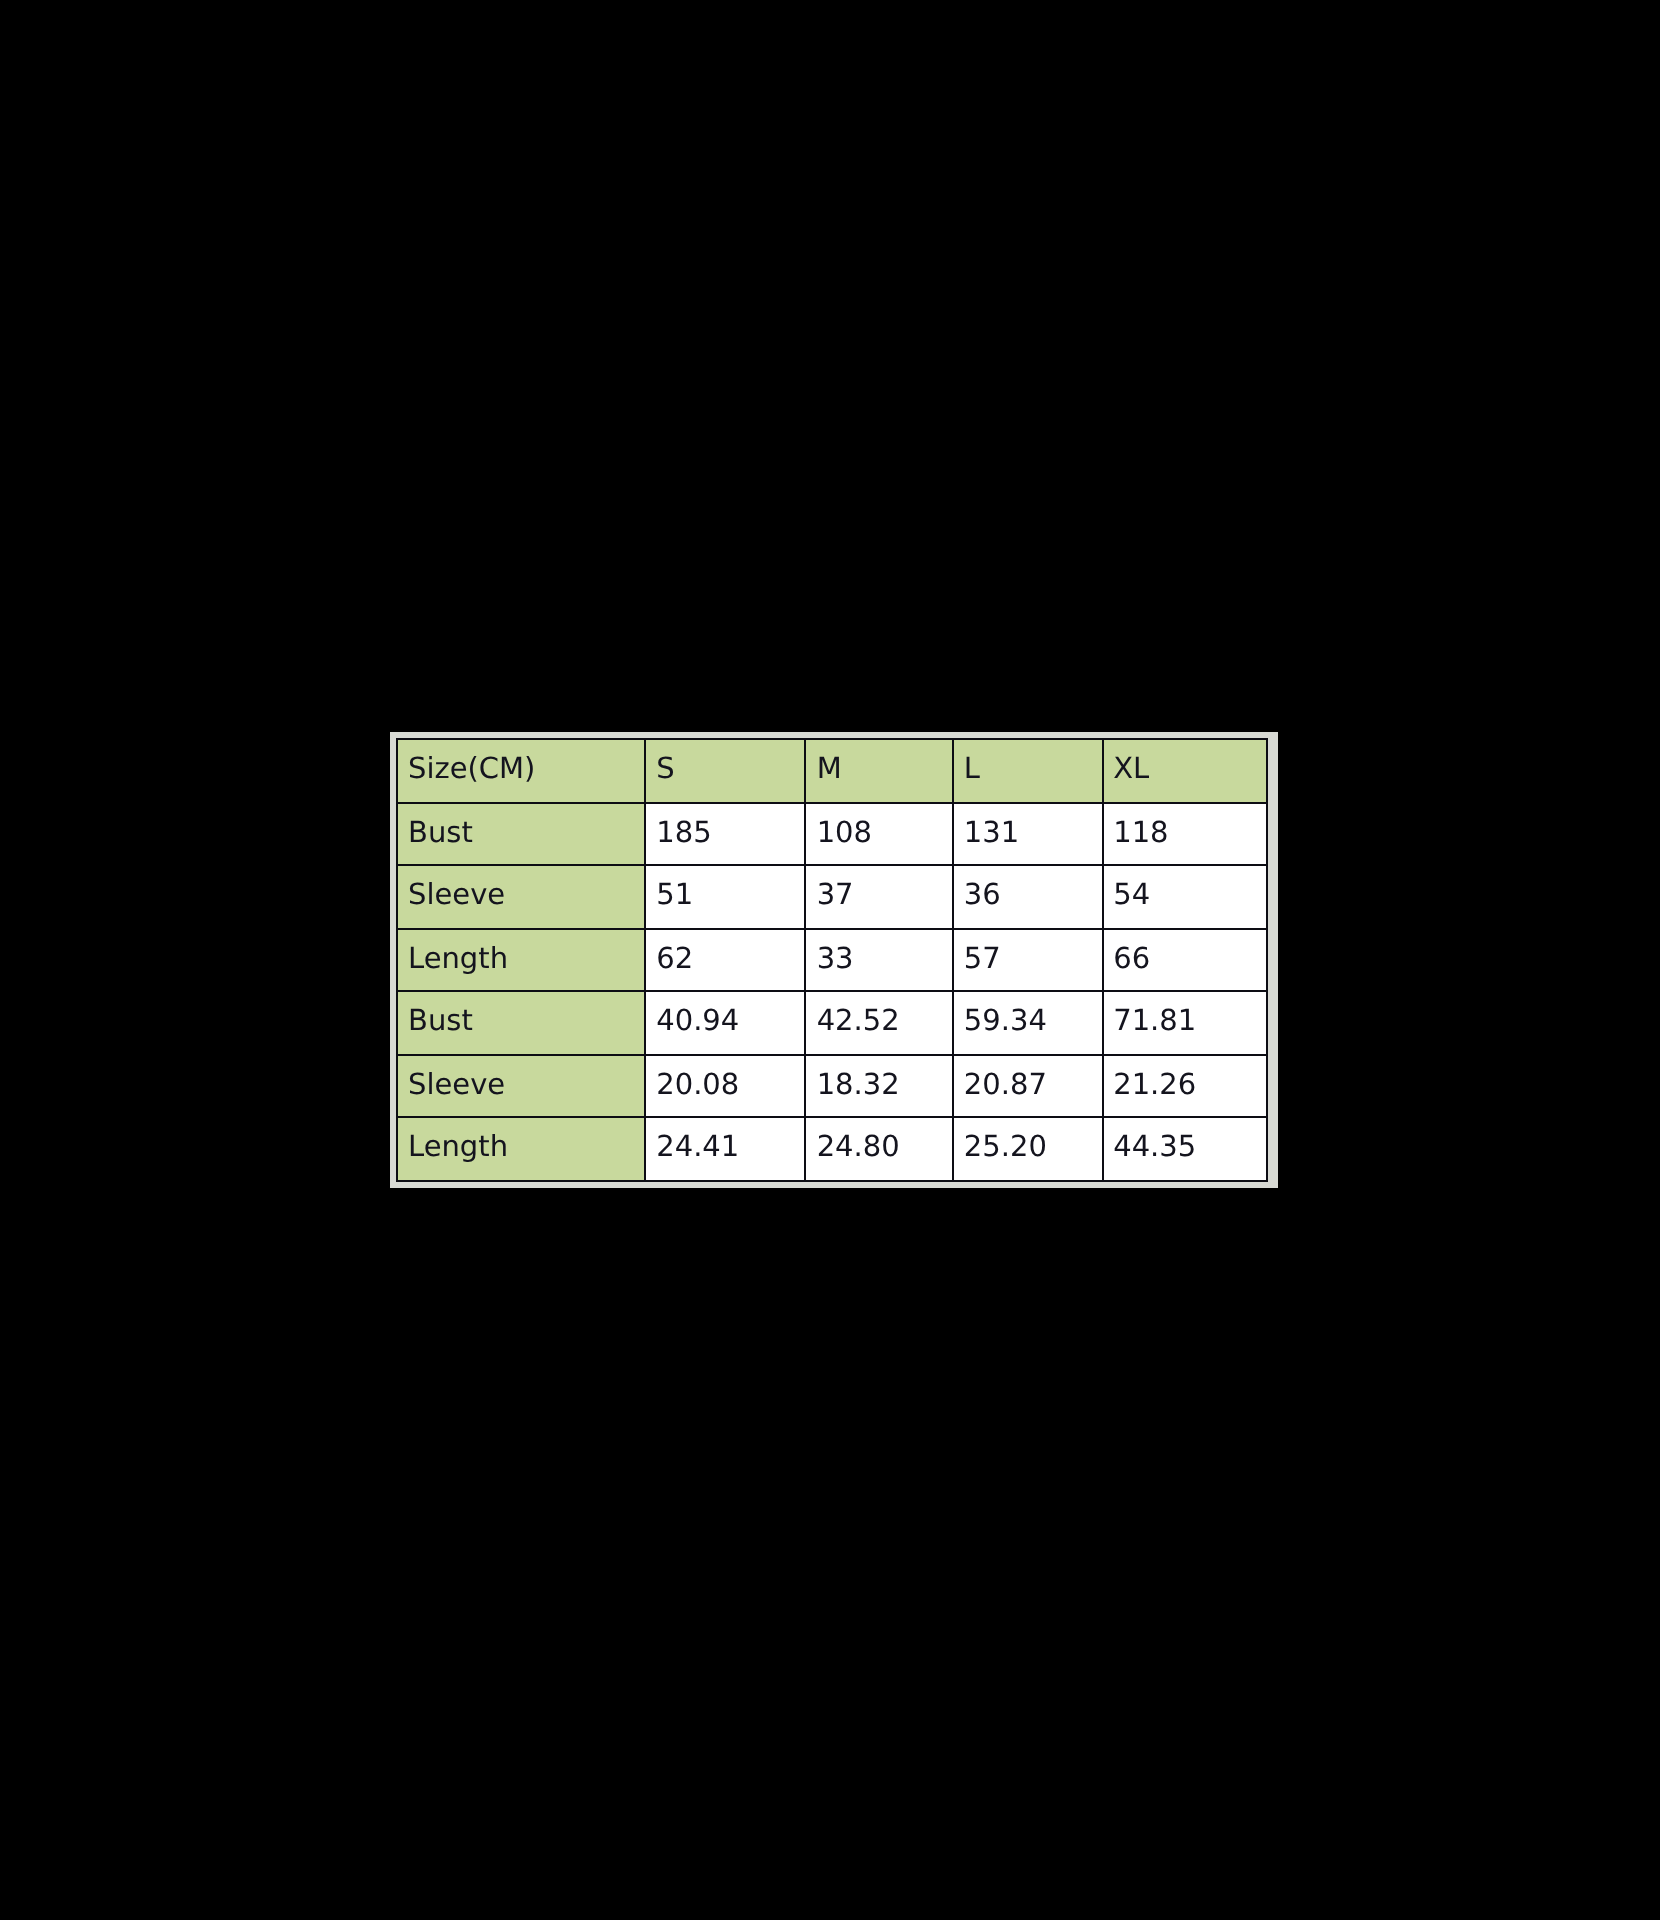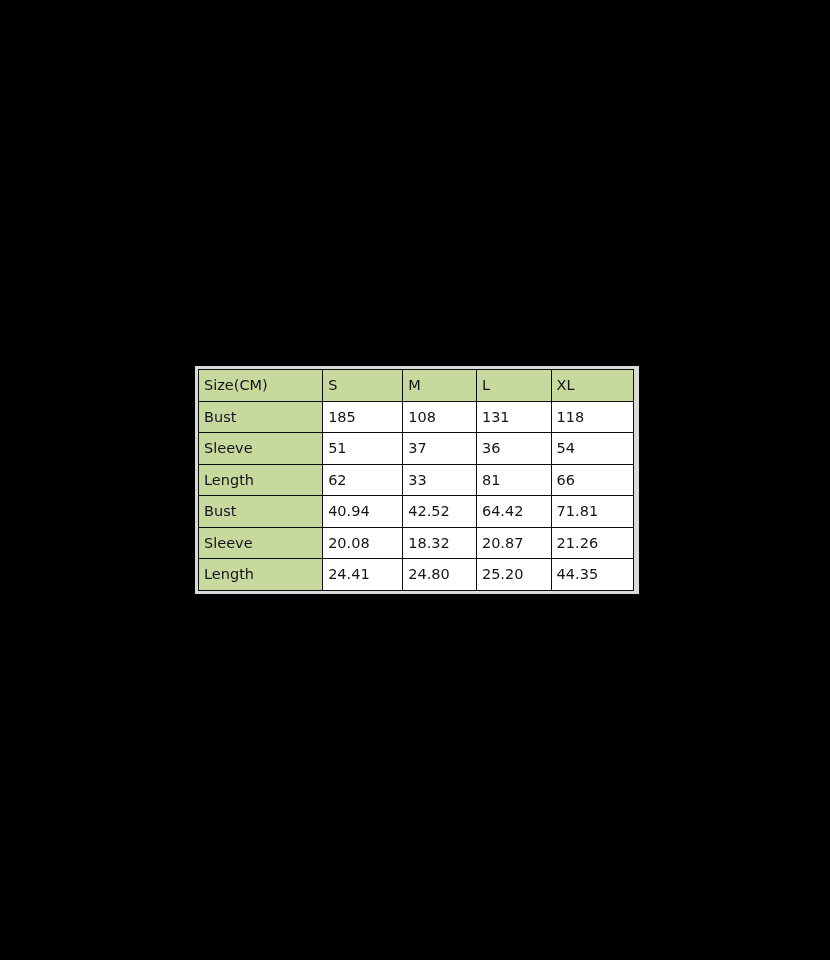--- a/index.html
+++ b/index.html
@@ -101,30 +101,30 @@
         <td class="value-cell">51</td>
         <td class="value-cell">37</td>
         <td class="value-cell">36</td>
         <td class="value-cell">54</td>
       </tr>
 
       <tr>
         <td class="label-cell">Length</td>
         <td class="value-cell">62</td>
         <td class="value-cell">33</td>
-        <td class="value-cell">81</td>
+        <td class="value-cell">57</td>
         <td class="value-cell">66</td>
       </tr>
 
 
       <tr>
         <td class="label-cell">Bust</td>
         <td class="value-cell">40.94</td>
         <td class="value-cell">42.52</td>
-        <td class="value-cell">64.42</td>
+        <td class="value-cell">59.34</td>
         <td class="value-cell">71.81</td>
       </tr>
 
       <tr>
         <td class="label-cell">Sleeve</td>
         <td class="value-cell">20.08</td>
         <td class="value-cell">18.32</td>
         <td class="value-cell">20.87</td>
         <td class="value-cell">21.26</td>
       </tr>

